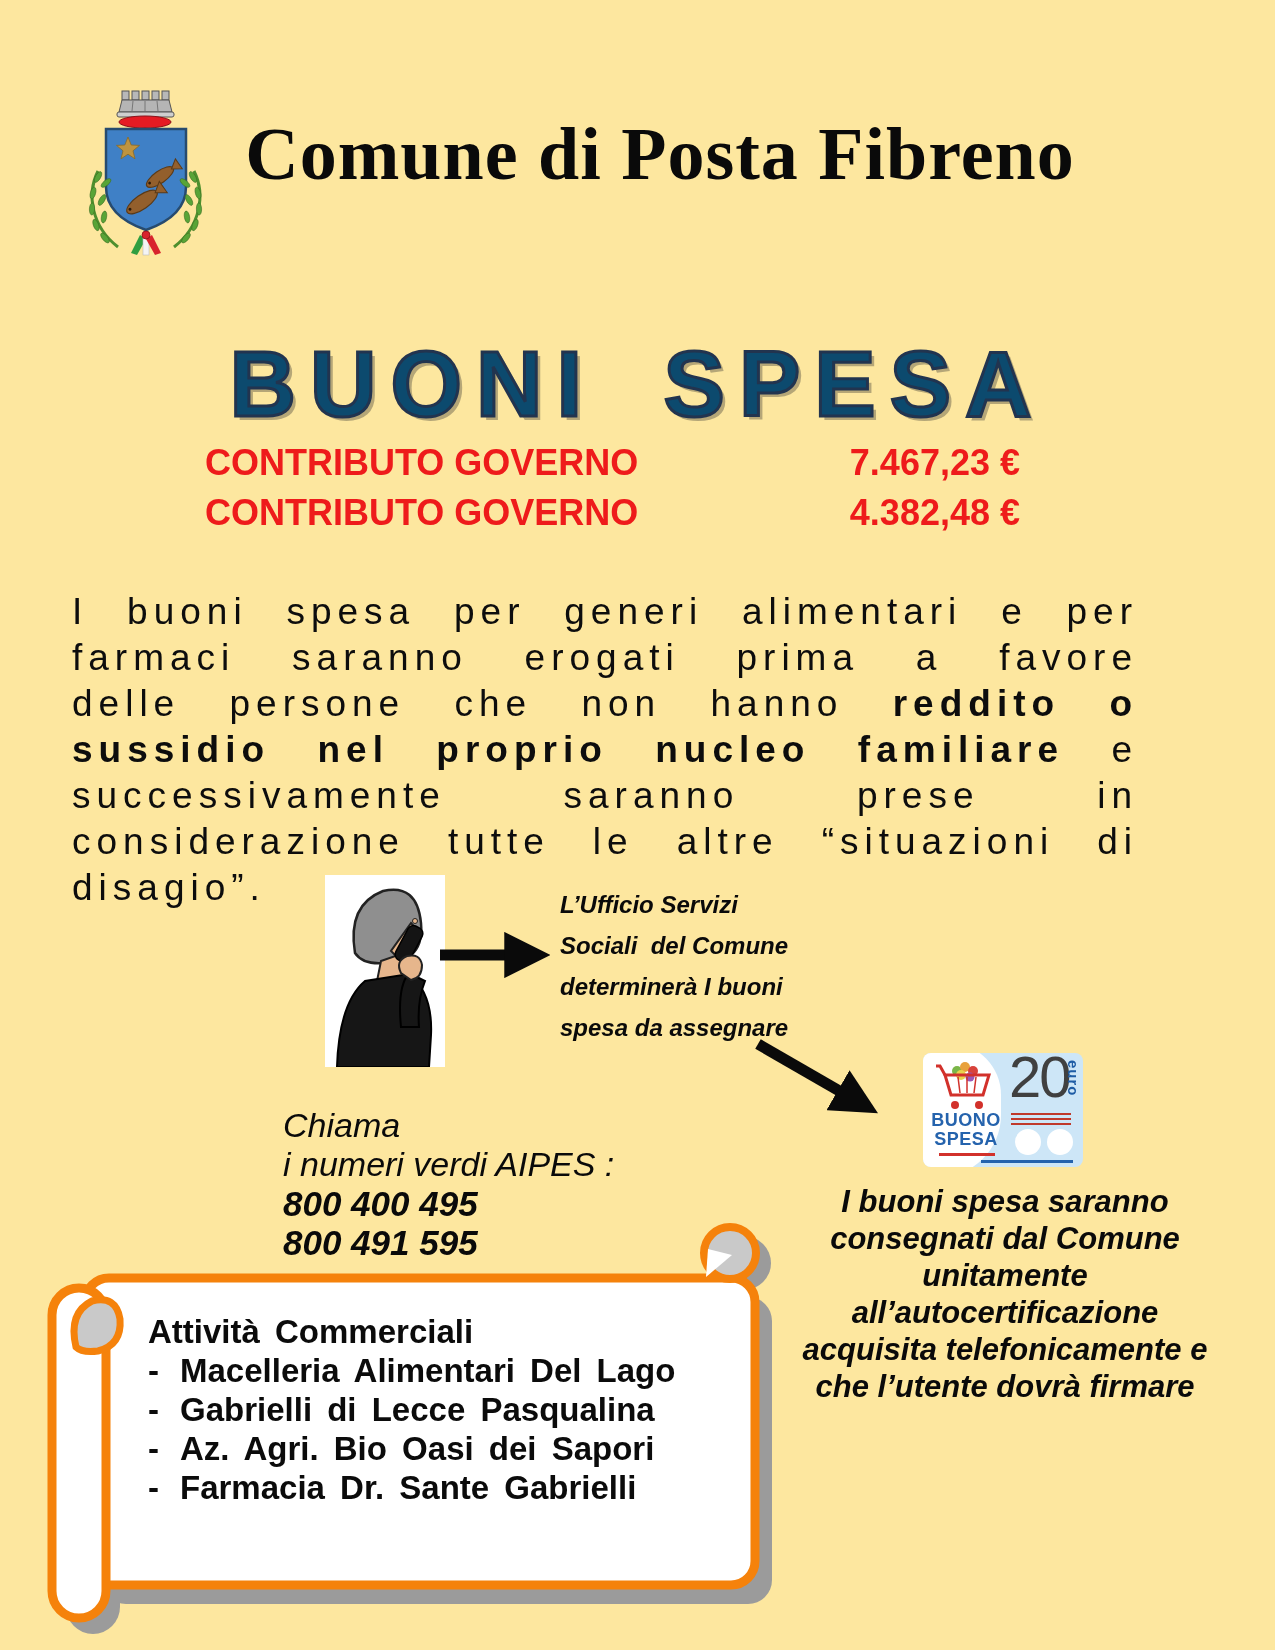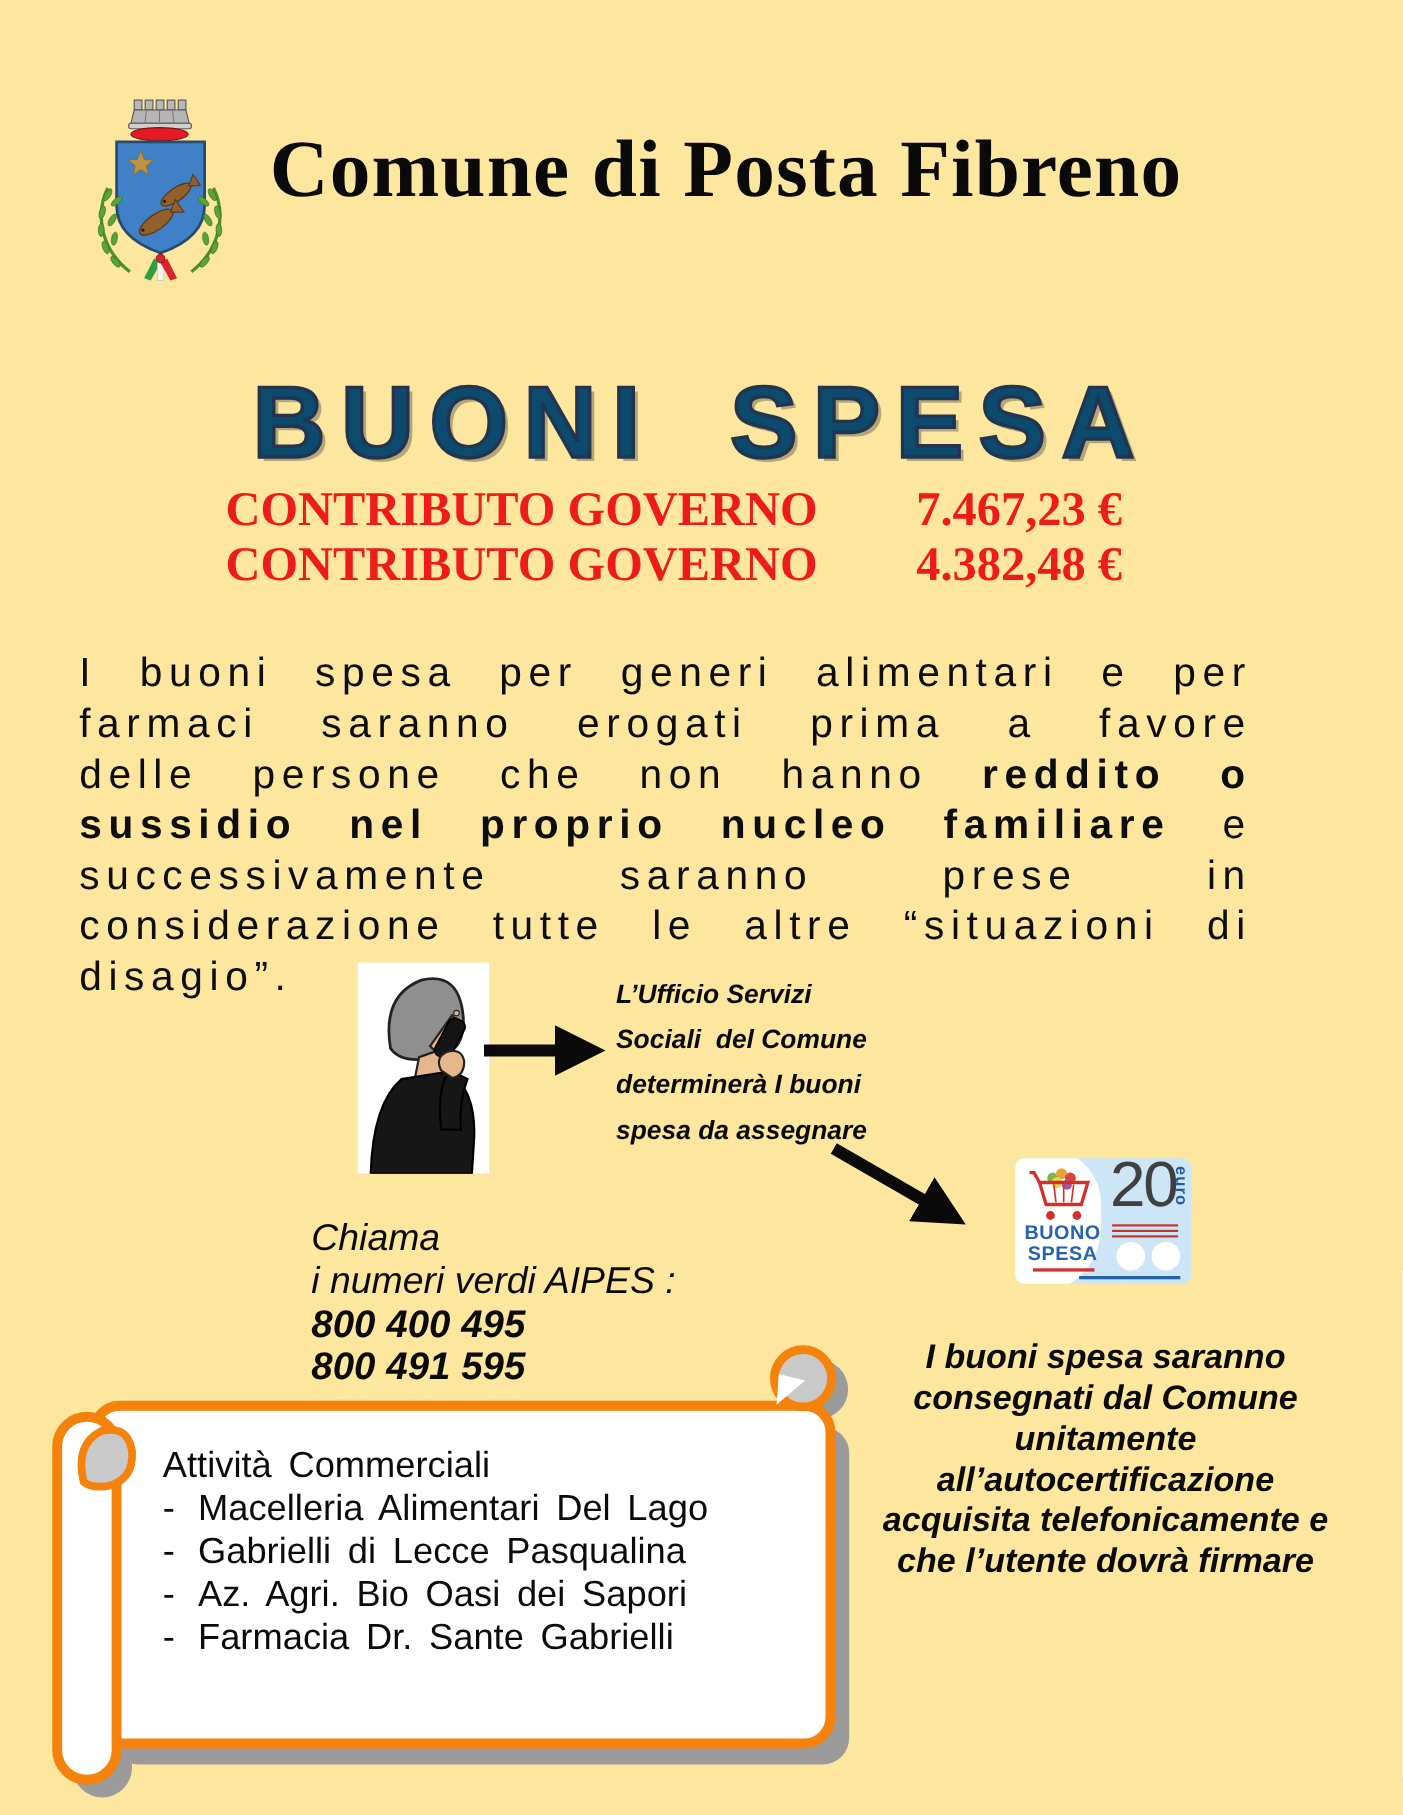--- a/index.html
+++ b/index.html
@@ -20,21 +20,21 @@
   
   .hero{
     left:0; top:332px; width:1275px; text-align:center;
     font-size:92px; font-weight:800; letter-spacing:14px; word-spacing:28px;
     color:#0c4a6e; -webkit-text-stroke:3px #22344f;
     text-shadow:4px 4px 0 rgba(45,45,45,0.35);
     white-space:nowrap;
   }
 
   
-  .contrib{ left:205px; top:438px; width:815px; color:#ee1b1b; font-weight:700; font-size:44px;font-family:Liberation Serif, serif; }
+  .contrib{ left:205px; top:438px; width:815px; color:#ee1b1b; font-weight:700; font-size:36px; }
   .contrib-row{ display:flex; justify-content:space-between; line-height:50px; white-space:nowrap; }
 
   
   .intro{
     left:72px; top:552px; width:1066px;
     font-size:37px; line-height:46px; letter-spacing:6px; word-spacing:15px;
     text-align:justify; text-align-last:left; color:#0d0d0d;
   }
   .intro b{ font-weight:700; }
 
@@ -66,26 +66,26 @@
   .v-circle{ position:absolute; top:76px; width:26px; height:26px; border-radius:50%; background:#fff; }
   .v-bottom{ position:absolute; left:58px; bottom:4px; width:92px; height:3px; background:#2563ad; }
 
   
   .call{ left:283px; top:1106px; font-size:34px; line-height:39px; font-style:italic; color:#0a0a0a; }
   .call .num{ font-weight:700; font-size:35px; }
 
   
   .delivery{
     left:785px; top:1183px; width:440px; text-align:center;
-    font-size:31px; line-height:37px; font-weight:700; font-style:italic; color:#0a0a0a;margin-top:32px;
+    font-size:31px; line-height:37px; font-weight:700; font-style:italic; color:#0a0a0a;
   }
 
   
   .scroll-svg{ left:40px; top:1205px; }
-  .merchants{ left:148px; top:1312px; width:580px; font-size:33px; font-weight:400;
+  .merchants{ left:148px; top:1312px; width:580px; font-size:33px; font-weight:700;
               line-height:39px; word-spacing:6px; color:#0b0b0b; }
   .m-row{ display:flex; }
   .m-bullet{ width:32px; flex:0 0 32px; }
 </style>
 </head>
 <body>
 
 <div class="page">
 
   <svg class="abs" style="left:78px; top:85px;" width="135" height="175" viewBox="0 0 135 175">

